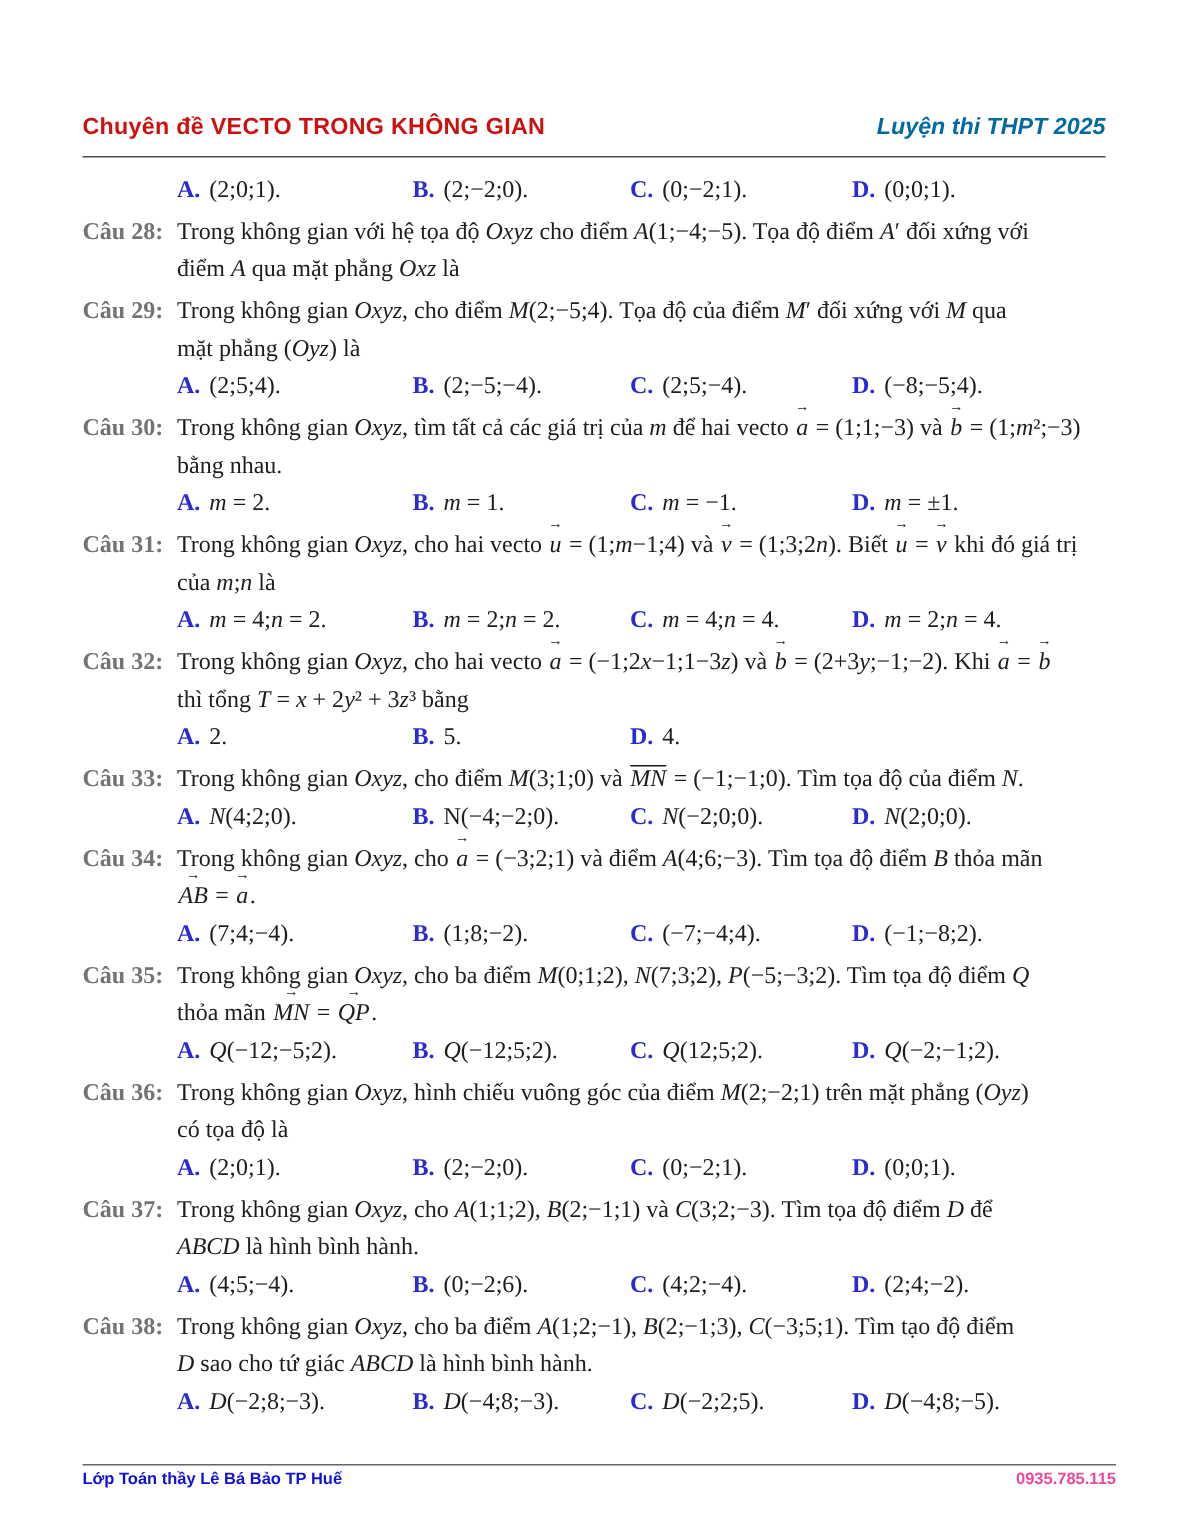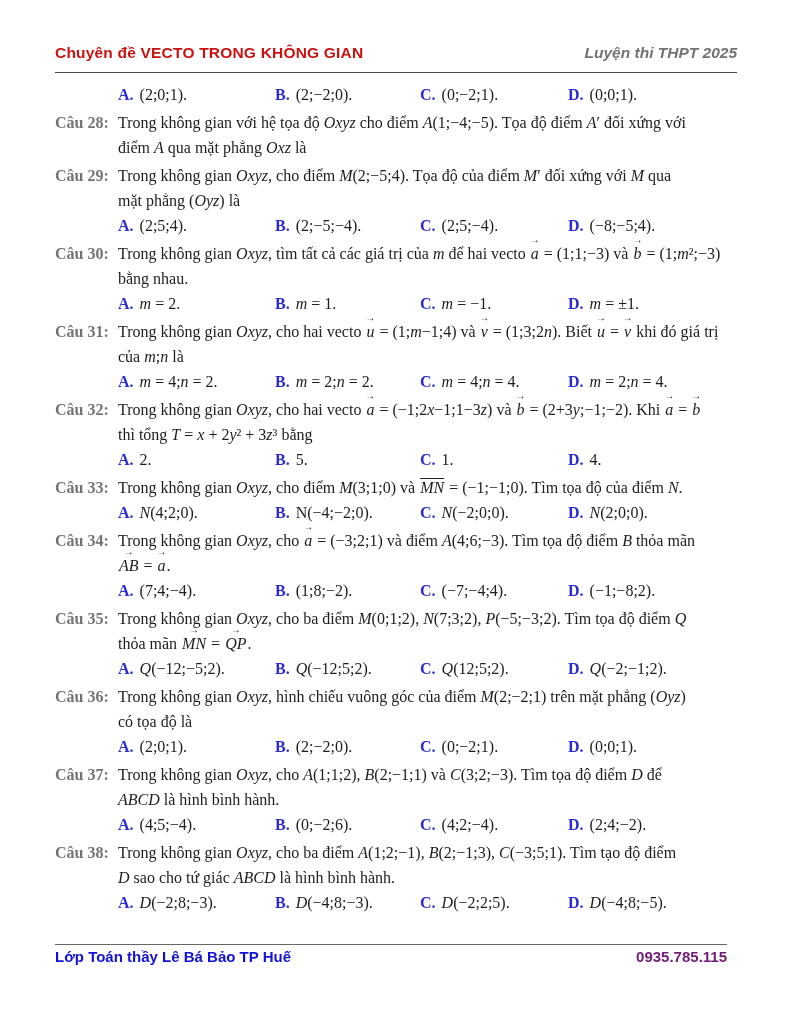--- a/index.html
+++ b/index.html
@@ -4,31 +4,31 @@
 <style>
   html,body{margin:0;padding:0;}
   body{
     width:792px;height:1024px;
     background:#ffffff;
     position:relative;
     font-family:"Liberation Serif","DejaVu Serif",serif;
     color:#1d1d1d;
     overflow:hidden;
   }
-  .page{position:absolute;inset:0;}
+  .page{position:absolute;inset:0;margin-top:32px;}
 
   
   .header{
     position:absolute;left:55px;right:55px;top:44px;
     display:flex;justify-content:space-between;align-items:baseline;
     font-family:"Liberation Sans","DejaVu Sans",sans-serif;
     font-size:15.5px;font-weight:bold;
   }
   .header .left{color:#cc1111;letter-spacing:.2px;}
-  .header .right{color:#737373;font-style:italic;}
+  .header .right{color:#0369a1;font-style:italic;}
   .header-rule{
     position:absolute;left:55px;right:55px;top:72px;
     border-top:1.6px solid #4d4d4d;
   }
 
   
   .content{
     position:absolute;left:55px;right:66px;top:82px;
     font-size:16px;line-height:25px;
   }
@@ -60,29 +60,29 @@
     font-size:0.6em;font-style:normal;line-height:1;
   }
   .ovl{
     font-style:italic;
     text-decoration:overline;
     padding:0 1px;
   }
 
   
   .footer{
-    position:absolute;left:55px;right:65px;top:944px;
+    position:absolute;left:55px;right:48px;top:944px;
     border-top:1.6px solid #666;
     padding-top:3px;
     display:flex;justify-content:space-between;align-items:baseline;
     font-family:"Liberation Sans","DejaVu Sans",sans-serif;
-    font-size:15px;font-weight:bold;
+    font-size:11px;font-weight:bold;
   }
   .footer .left{color:#1111d8;}
-  .footer .right{color:#701a75;}
+  .footer .right{color:#ec4899;}
 </style>
 </head>
 <body>
 
 <div class="page">
 
   <div class="header">
     <span class="left">Chuyên đề VECTO TRONG KHÔNG GIAN</span>
     <span class="right">Luyện thi THPT 2025</span>
   </div>
@@ -147,21 +147,20 @@
         </div>
       </div>
       <div class="question">
         <span class="qlabel">Câu 32:</span>
         <div class="qbody">
           <div class="qline">Trong không gian <i>Oxyz</i>, cho hai vecto <span class="vec">a</span> = (−1;2<i>x</i>−1;1−3<i>z</i>) và <span class="vec">b</span> = (2+3<i>y</i>;−1;−2). Khi <span class="vec">a</span> = <span class="vec">b</span></div>
           <div class="qline">thì tổng <i>T</i> = <i>x</i> + 2<i>y</i>² + 3<i>z</i>³ bằng</div>
           <div class="options">
             <div class="opt"><span class="letter">A.</span><span class="val">2.</span></div>
             <div class="opt"><span class="letter">B.</span><span class="val">5.</span></div>
-            <div class="opt"><span class="letter">C.</span><span class="val">1.</span></div>
             <div class="opt"><span class="letter">D.</span><span class="val">4.</span></div>
           </div>
         </div>
       </div>
       <div class="question">
         <span class="qlabel">Câu 33:</span>
         <div class="qbody">
           <div class="qline">Trong không gian <i>Oxyz</i>, cho điểm <i>M</i>(3;1;0) và <span class="ovl">MN</span> = (−1;−1;0). Tìm tọa độ của điểm <i>N</i>.</div>
           <div class="options">
             <div class="opt"><span class="letter">A.</span><span class="val"><i>N</i>(4;2;0).</span></div>

